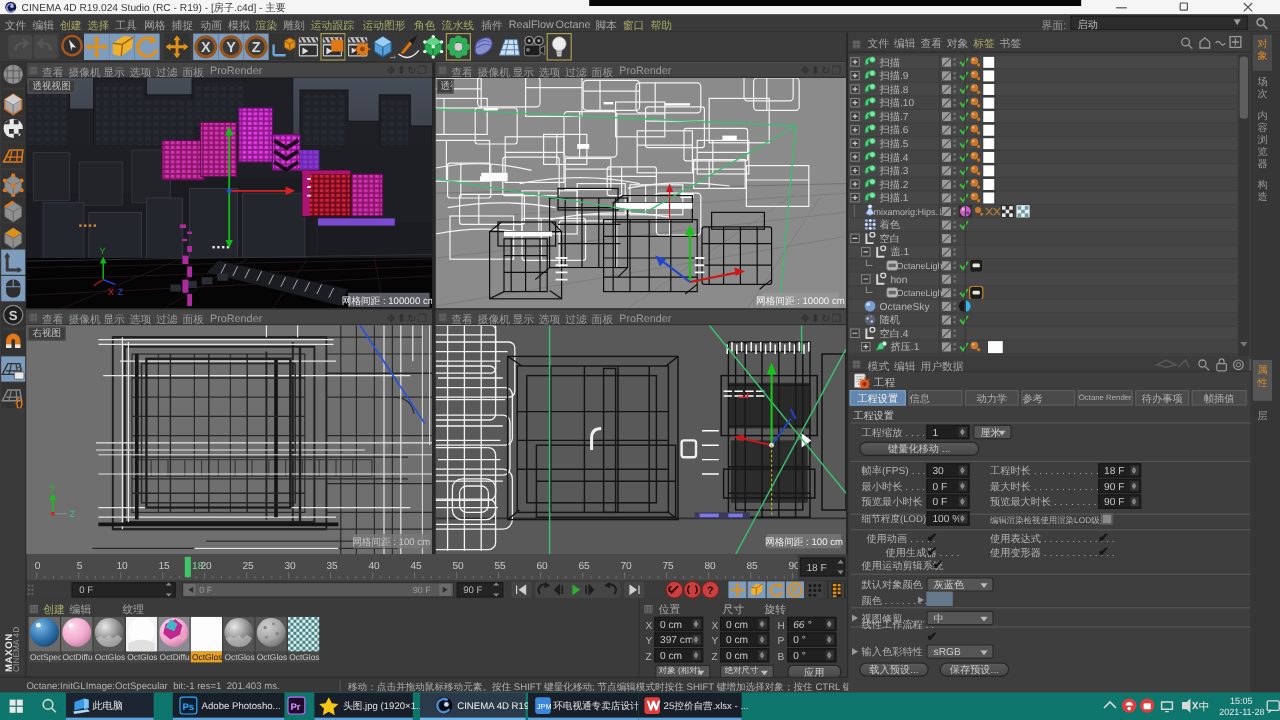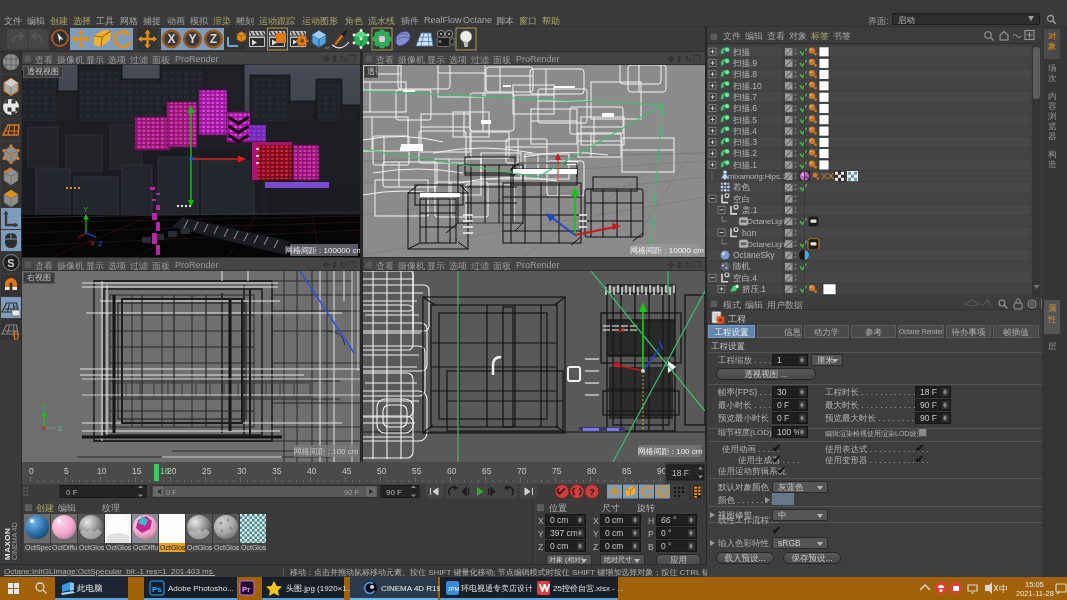--- a/index.html
+++ b/index.html
@@ -31,20 +31,34 @@
     border:1px solid #262626; border-radius:6px; color:#c5c5c5;
     font-size:8.5px; text-align:center; }
   .lbl { position:absolute; font-size:8.5px; color:#b2b2b2; white-space:nowrap; }
   .chk { position:absolute; font-size:11px; color:#161616; font-weight:bold; }
   .sep { position:absolute; height:1px; background:#555; }
 </style>
 </head>
 <body>
 <div id="stage">
 
+  <div class="abs" style="left:0;top:0;width:1067px;height:12px;background:#f5f5f5;">
+    <svg class="abs" style="left:4px;top:1px" width="10" height="10" viewBox="0 0 10 10">
+      <circle cx="5" cy="5" r="4.6" fill="#141a4a"></circle>
+      <path d="M7.2 3 a3.4 3.4 0 1 0 0.8 4.4" stroke="#8a94d8" stroke-width="1.4" fill="none"></path>
+      <circle cx="6" cy="4.2" r="1.4" fill="#b8c0e8"></circle>
+    </svg>
+    <div class="abs" style="left:18px;top:1px;font-size:8.5px;color:#3a3a3a;">CINEMA 4D R19.024 Studio (RC - R19) - [房子.c4d] - 主要</div>
+    <div class="abs" style="left:491px;top:0;width:410px;height:5px;background:#080808;"></div>
+    <div class="abs" style="left:930px;top:6px;width:9px;height:1px;background:#555;"></div>
+    <div class="abs" style="left:983px;top:2px;width:7px;height:7px;border:1px solid #555;border-radius:1px;"></div>
+    <svg class="abs" style="left:1036px;top:2px" width="8" height="8" viewBox="0 0 8 8">
+        <path d="M0.5 0.5 L7.5 7.5 M7.5 0.5 L0.5 7.5" stroke="#555" stroke-width="1"></path>
+      </svg>
+  </div>
 
   <div class="abs" style="left:0;top:12px;width:1067px;height:15px;background:#3a3a3a;border-bottom:1px solid #313131;">
     <div class="abs mtxt" style="left:4px;top:3px;">文件</div>
     <div class="abs mtxt" style="left:27px;top:3px;">编辑</div>
     <div class="abs mtxt ytxt" style="left:50px;top:3px;">创建</div>
     <div class="abs mtxt ytxt" style="left:73px;top:3px;text-align:right;">选择</div>
     <div class="abs mtxt" style="left:96px;top:3px;">工具</div>
     <div class="abs mtxt" style="left:120px;top:3px;">网格</div>
     <div class="abs mtxt" style="left:143px;top:3px;">捕捉</div>
     <div class="abs mtxt" style="left:167px;top:3px;">动画</div>
@@ -1043,21 +1057,21 @@
     <div class="drop" style="left:13px;top:55px;width:46px;height:12px;font-size:7px;padding-left:2px;">对象 (相对)</div>
     <div class="drop" style="left:67px;top:55px;width:45px;height:12px;font-size:7px;padding-left:3px;">绝对尺寸</div>
     <div class="cbtn" style="left:123px;top:55px;width:45px;height:12px;line-height:11px;border-radius:5px;">应用</div>
   </div>
 
   <div class="abs" style="left:0;top:462px;width:22px;height:102px;background:#3a3a3a;border-right:1px solid #2c2c2c;"></div>
   <div class="abs" style="left:3px;top:560px;color:#e8e8e8;font-size:8px;font-weight:bold;transform:rotate(-90deg);transform-origin:0 0;letter-spacing:0.5px;">MAXON</div>
   <div class="abs" style="left:11px;top:560px;color:#9a9a9a;font-size:7px;transform:rotate(-90deg);transform-origin:0 0;">CINEMA 4D</div>
 
   <div class="abs" style="left:0;top:564px;width:1067px;height:13px;background:#383838;border-top:1px solid #2c2c2c;">
-    <div class="abs" style="left:4px;top:2px;font-size:8px;color:#b0b0b0;text-decoration:underline;">Octane:InitGLImage:OctSpecular&nbsp; bit:-1 res=1&nbsp; 201.403 ms.</div>
+    <div class="abs" style="left:22px;top:2px;font-size:8px;color:#b0b0b0;">Octane:InitGLImage:OctSpecular&nbsp; bit:-1 res=1&nbsp; 201.403 ms.</div>
     <div class="abs" style="left:283px;top:2px;width:1px;height:9px;background:#555;"></div>
     <div class="abs" style="left:290px;top:2px;font-size:8px;color:#b0b0b0;">移动：点击并拖动鼠标移动元素。按住 SHIFT 键量化移动;&nbsp;节点编辑模式时按住 SHIFT 键增加选择对象；按住 CTRL 键减少选择对象。</div>
   </div>
 
   <div class="abs" id="objmgr" style="left:707px;top:27px;width:360px;height:270px;background:#404040;">
       <svg width="360" height="270" viewBox="0 0 360 270" font-family="Liberation Sans">
       <rect width="360" height="270" fill="#404040"></rect>
       <rect width="360" height="17" fill="#3c3c3c"></rect>
         <rect y="16" width="360" height="1" fill="#2e2e2e"></rect>
       <text x="3" y="12" font-size="8" fill="#707070">▦</text>
@@ -1466,33 +1480,33 @@
     <svg class="abs" style="left:4px;top:14px;" width="14" height="13" viewBox="0 0 14 13">
       <rect x="1" y="0.5" width="9" height="11.5" rx="1" fill="#e8e8e8" stroke="#888" stroke-width="0.6"></rect>
       <path d="M2.5 3 h6 M2.5 5 h6 M2.5 7 h4" stroke="#aaa" stroke-width="0.8"></path>
       <circle cx="9.5" cy="9" r="4" fill="#e05818"></circle>
         <circle cx="9.5" cy="9" r="1.6" fill="#7a2a08"></circle>
       <path d="M9.5 4.6 v-1 M9.5 13.4 v1 M5.1 9 h-1 M13.9 9 h1 M6.4 5.9 l-0.8 -0.8 M12.6 5.9 l0.8 -0.8 M6.4 12.1 l-0.8 0.8 M12.6 12.1 l0.8 0.8" stroke="#e05818" stroke-width="1.1"></path>
     </svg>
     <div class="abs" style="left:21px;top:16px;font-size:9px;color:#c0c0c0;">工程</div>
 
     <div class="abs" style="left:1px;top:28px;width:47px;height:13px;background:#6286ad;border:1px solid #7a9cbe;color:#f0f0f0;font-size:8.5px;text-align:center;line-height:12px;">工程设置</div>
-    <div class="abs" style="left:50px;top:28px;width:45px;height:13px;background:#4a4a4a;border:1px solid #5c5c5c;color:#b0b0b0;font-size:8.5px;text-align:right;line-height:12px;">信息</div>
+    <div class="abs" style="left:50px;top:28px;width:45px;height:13px;background:#4a4a4a;border:1px solid #5c5c5c;color:#b0b0b0;font-size:8.5px;text-align:left;line-height:12px;">信息</div>
     <div class="abs" style="left:97px;top:28px;width:45px;height:13px;background:#4a4a4a;border:1px solid #5c5c5c;color:#b0b0b0;font-size:8.5px;text-align:center;line-height:12px;">动力学</div>
-    <div class="abs" style="left:144px;top:28px;width:45px;height:13px;background:#4a4a4a;border:1px solid #5c5c5c;color:#b0b0b0;font-size:8.5px;text-align:center;line-height:12px;">参考</div>
+    <div class="abs" style="left:144px;top:28px;width:45px;height:13px;background:#4a4a4a;border:1px solid #5c5c5c;color:#b0b0b0;font-size:8.5px;text-align:left;line-height:12px;">参考</div>
     <div class="abs" style="left:191px;top:28px;width:46px;height:13px;background:#4a4a4a;border:1px solid #5c5c5c;color:#b0b0b0;font-size:6.5px;text-align:center;line-height:12px;white-space:nowrap;overflow:hidden;">Octane Render</div>
     <div class="abs" style="left:239px;top:28px;width:45px;height:13px;background:#4a4a4a;border:1px solid #5c5c5c;color:#b0b0b0;font-size:8.5px;text-align:center;line-height:12px;">待办事项</div>
     <div class="abs" style="left:286px;top:28px;width:46px;height:13px;background:#4a4a4a;border:1px solid #5c5c5c;color:#b0b0b0;font-size:8.5px;text-align:center;line-height:12px;">帧插值</div>
 
     <div class="lbl" style="left:4px;top:44px;color:#c8c8c8;">工程设置</div>
     <div class="sep" style="left:2px;top:55px;width:337px;"></div>
     <div class="lbl" style="left:11px;top:58px;">工程缩放 . . . . . .</div>
     <div class="field" style="left:65px;top:57px;width:36px;height:12px;">1<span class="stepper"></span></div>
     <div class="drop" style="left:104px;top:57px;width:32px;height:12px;">厘米</div>
-    <div class="cbtn" style="left:9px;top:71px;width:100px;height:12px;line-height:11px;">透视视图 ...</div>
+    <div class="cbtn" style="left:9px;top:71px;width:100px;height:12px;line-height:11px;">键量化移动 ...</div>
     <div class="sep" style="left:2px;top:87px;width:337px;"></div>
     <div class="lbl" style="left:11px;top:90px;">帧率(FPS) . . . .</div>
     <div class="field" style="left:65px;top:89px;width:36px;height:12px;">30<span class="stepper"></span></div>
     <div class="lbl" style="left:118px;top:90px;">工程时长 . . . . . . . . . . . . . . .</div>
     <div class="field" style="left:208px;top:89px;width:36px;height:12px;">18 F<span class="stepper"></span></div>
     <div class="lbl" style="left:11px;top:103px;">最小时长 . . . . . .</div>
     <div class="field" style="left:65px;top:102px;width:36px;height:12px;">0 F<span class="stepper"></span></div>
     <div class="lbl" style="left:118px;top:103px;">最大时长 . . . . . . . . . . . . . . .</div>
     <div class="field" style="left:208px;top:102px;width:36px;height:12px;">90 F<span class="stepper"></span></div>
     <div class="lbl" style="left:11px;top:116px;">预览最小时长 . .</div>
@@ -1534,21 +1548,21 @@
     <div class="cbtn" style="left:9px;top:255px;width:58px;height:12px;line-height:11px;">载入预设...</div>
     <div class="cbtn" style="left:76px;top:255px;width:58px;height:12px;line-height:11px;">保存预设...</div>
 
     <div class="abs" style="left:335px;top:0;width:25px;height:280px;background:#363636;"></div>
     <div class="abs" style="left:337px;top:3px;width:16px;height:34px;background:#555;"></div>
     <div class="abs" style="left:341px;top:6px;font-size:8.5px;color:#d88a28;">属</div>
     <div class="abs" style="left:341px;top:17px;font-size:8.5px;color:#d88a28;">性</div>
     <div class="abs" style="left:341px;top:44px;font-size:8.5px;color:#9a9a9a;">层</div>
   </div>
 
-  <div class="abs" id="taskbar" style="left:0;top:577px;width:1067px;height:23px;background:#a16207;">
+  <div class="abs" id="taskbar" style="left:0;top:577px;width:1067px;height:23px;background:#0f766e;">
     <svg class="abs" style="left:0;top:0;" width="1067" height="23" viewBox="0 0 1067 23">
 
       <g fill="#e8e8e8">
           <rect x="8" y="6" width="5" height="5"></rect>
           <rect x="14" y="6" width="5" height="5"></rect>
           <rect x="8" y="12" width="5" height="5"></rect>
           <rect x="14" y="12" width="5" height="5"></rect>
         </g>
 
       <circle cx="40" cy="10" r="4" fill="none" stroke="#d8d8d8" stroke-width="1.3"></circle>

